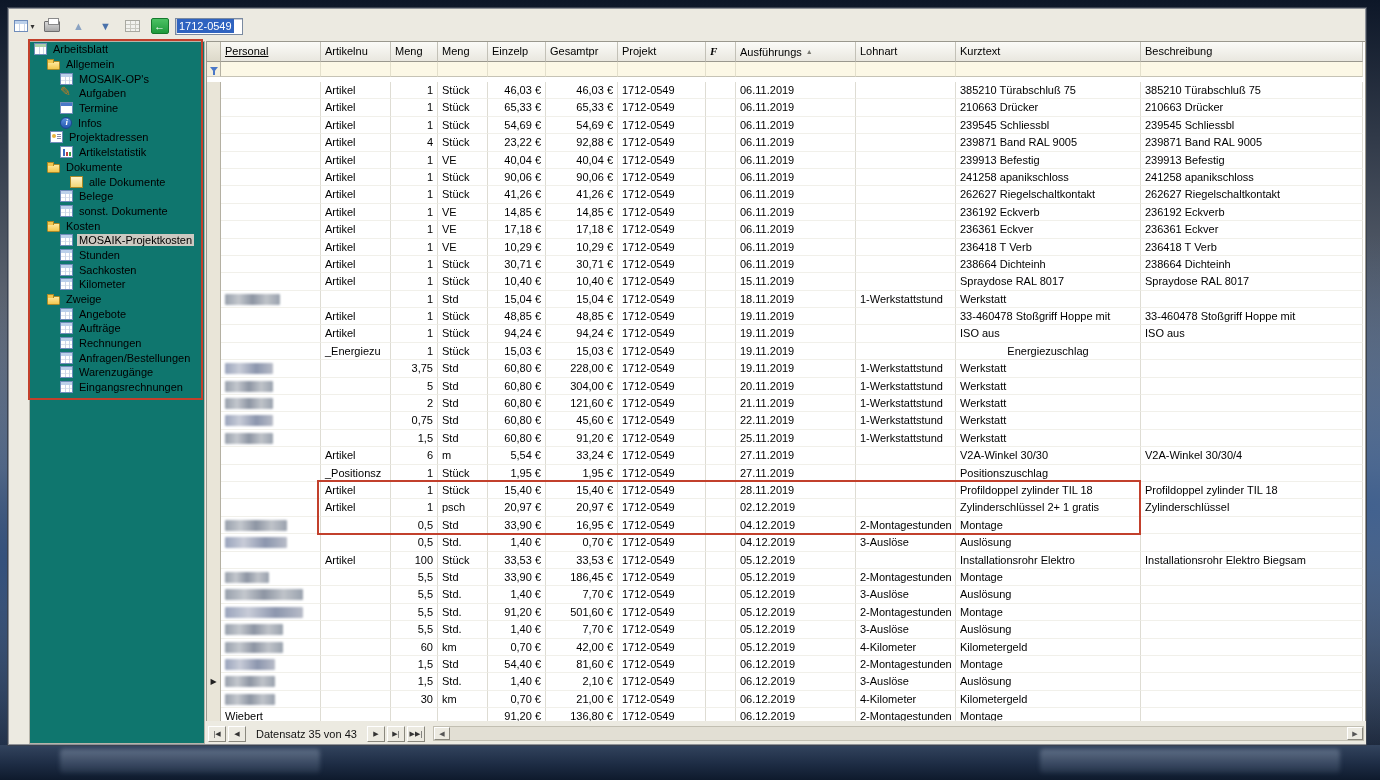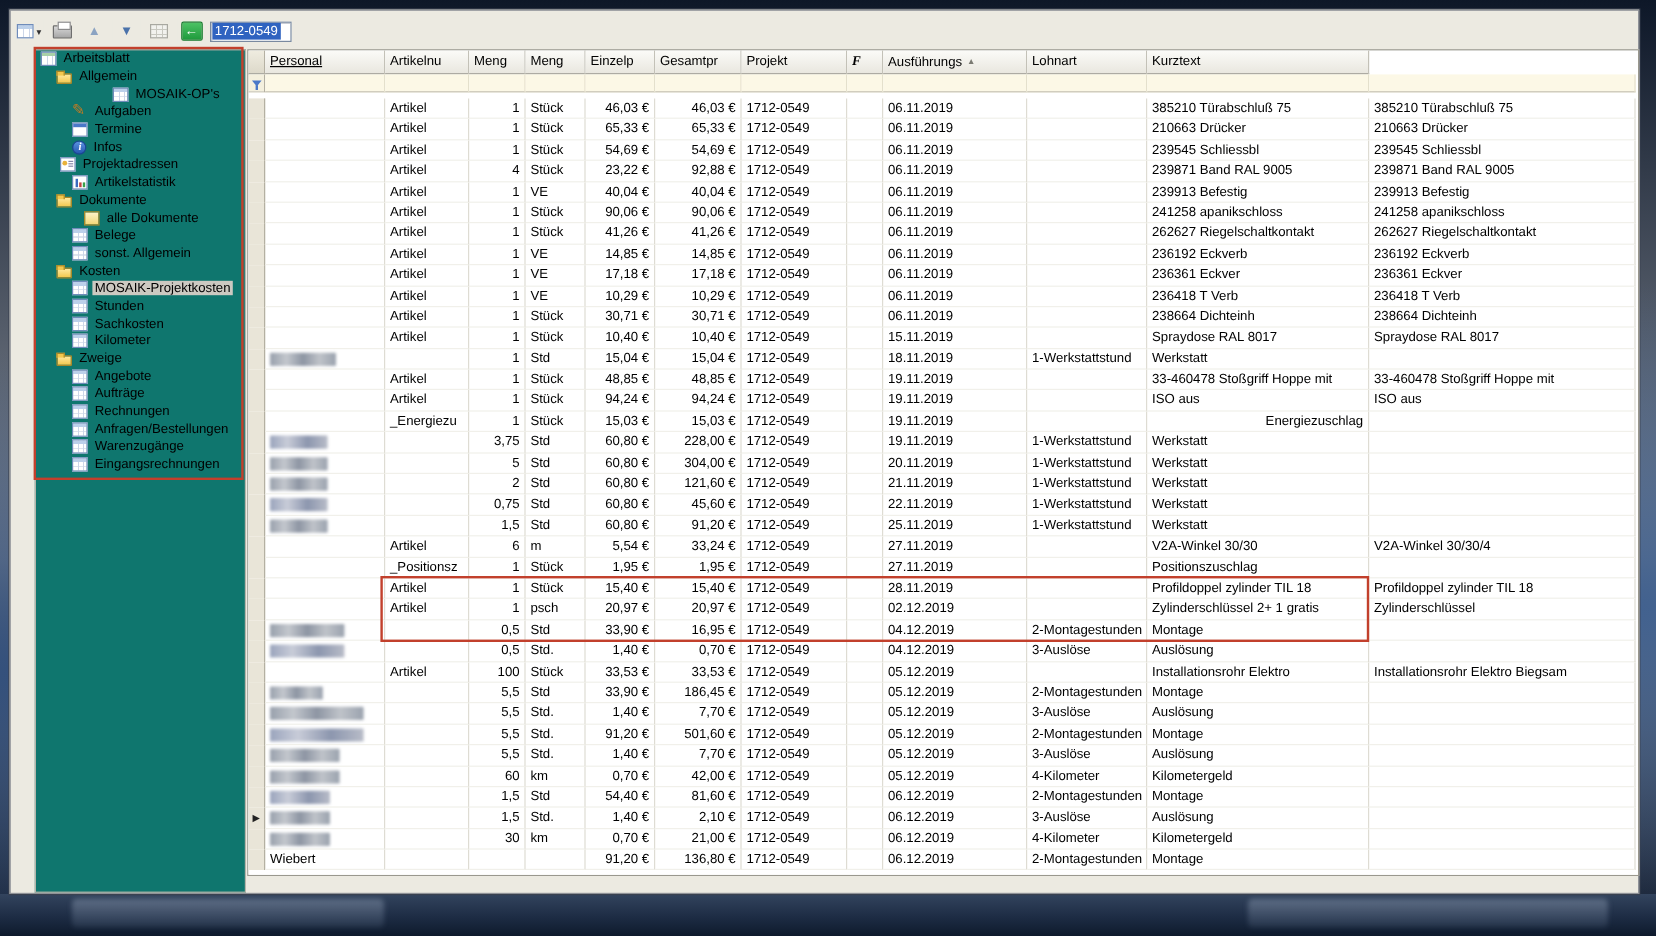--- a/index.html
+++ b/index.html
@@ -157,21 +157,21 @@
 
   <div id="sidebar">
       <div class="tree-item" style="padding-left: 4px;">
         <span class="ticon worksheet-icon"></span>
         <span class="tlabel">Arbeitsblatt</span>
       </div>
       <div class="tree-item" style="padding-left: 17px;">
         <span class="ticon folder-icon"></span>
         <span class="tlabel">Allgemein</span>
       </div>
-      <div class="tree-item" style="padding-left: 30px; margin-left: 34px;">
+      <div class="tree-item" style="padding-left: 30px;">
         <span class="ticon grid-icon"></span>
         <span class="tlabel">MOSAIK-OP's</span>
       </div>
       <div class="tree-item" style="padding-left: 30px;">
         <span class="ticon pencil-icon"></span>
         <span class="tlabel">Aufgaben</span>
       </div>
       <div class="tree-item" style="padding-left: 30px;">
         <span class="ticon calendar-icon"></span>
         <span class="tlabel">Termine</span>
@@ -195,21 +195,21 @@
       <div class="tree-item" style="padding-left: 40px;">
         <span class="ticon documents-icon"></span>
         <span class="tlabel">alle Dokumente</span>
       </div>
       <div class="tree-item" style="padding-left: 30px;">
         <span class="ticon grid-icon"></span>
         <span class="tlabel">Belege</span>
       </div>
       <div class="tree-item" style="padding-left: 30px;">
         <span class="ticon grid-icon"></span>
-        <span class="tlabel">sonst. Allgemein</span>
+        <span class="tlabel">sonst. Dokumente</span>
       </div>
       <div class="tree-item" style="padding-left: 17px;">
         <span class="ticon folder-icon"></span>
         <span class="tlabel">Kosten</span>
       </div>
       <div class="tree-item selected" style="padding-left: 30px;">
         <span class="ticon grid-icon"></span>
         <span class="tlabel">MOSAIK-Projektkosten</span>
       </div>
       <div class="tree-item" style="padding-left: 30px;">
@@ -261,20 +261,21 @@
         <div class="hdr-cell" style="width: 70px;"><span>Artikelnu</span></div>
         <div class="hdr-cell" style="width: 47px;"><span>Meng</span></div>
         <div class="hdr-cell" style="width: 50px;"><span>Meng</span></div>
         <div class="hdr-cell" style="width: 58px;"><span>Einzelp</span></div>
         <div class="hdr-cell" style="width: 72px;"><span>Gesamtpr</span></div>
         <div class="hdr-cell" style="width: 88px;"><span>Projekt</span></div>
         <div class="hdr-cell f-col" style="width: 30px;"><span>F</span></div>
         <div class="hdr-cell" style="width: 120px;"><span>Ausführungs</span><span class="sort-icon">▲</span></div>
         <div class="hdr-cell" style="width: 100px;"><span>Lohnart</span></div>
         <div class="hdr-cell" style="width: 185px;"><span>Kurztext</span></div>
+        <div class="hdr-cell" style="width: 222px;"><span>Beschreibung</span></div>
       </div>
     <div class="flt-row">
         <div class="stub">
           <span class="funnel"></span>
         </div>
         <div class="flt-cell" style="width: 100px;"></div>
         <div class="flt-cell" style="width: 70px;"></div>
         <div class="flt-cell" style="width: 47px;"></div>
         <div class="flt-cell" style="width: 50px;"></div>
         <div class="flt-cell" style="width: 58px;"></div>
@@ -517,21 +518,21 @@
           <div class="cell" style="width: 100px; text-align: left;"></div>
           <div class="cell" style="width: 70px; text-align: left;">_Energiezu</div>
           <div class="cell" style="width: 47px; text-align: right;">1</div>
           <div class="cell" style="width: 50px; text-align: left;">Stück</div>
           <div class="cell" style="width: 58px; text-align: right;">15,03 €</div>
           <div class="cell" style="width: 72px; text-align: right;">15,03 €</div>
           <div class="cell" style="width: 88px; text-align: left;">1712-0549</div>
           <div class="cell" style="width: 30px; text-align: center;"></div>
           <div class="cell" style="width: 120px; text-align: left;">19.11.2019</div>
           <div class="cell" style="width: 100px; text-align: left;"></div>
-          <div class="cell" style="width: 185px; text-align: right;">Energiezuschlag</div>
+          <div class="cell" style="width: 185px; text-align: center;">Energiezuschlag</div>
           <div class="cell" style="width: 222px; text-align: left;"></div>
         </div>
         <div class="data-row">
           <div class="stub"></div>
           <div class="cell" style="width: 100px; text-align: left;"><span class="blur-bar alt" style="width: 48px;"></span></div>
           <div class="cell" style="width: 70px; text-align: left;"></div>
           <div class="cell" style="width: 47px; text-align: right;">3,75</div>
           <div class="cell" style="width: 50px; text-align: left;">Std</div>
           <div class="cell" style="width: 58px; text-align: right;">60,80 €</div>
           <div class="cell" style="width: 72px; text-align: right;">228,00 €</div>
@@ -840,17 +841,33 @@
           <div class="cell" style="width: 88px; text-align: left;">1712-0549</div>
           <div class="cell" style="width: 30px; text-align: center;"></div>
           <div class="cell" style="width: 120px; text-align: left;">06.12.2019</div>
           <div class="cell" style="width: 100px; text-align: left;">2-Montagestunden</div>
           <div class="cell" style="width: 185px; text-align: left;">Montage</div>
           <div class="cell" style="width: 222px; text-align: left;"></div>
         </div>
       </div>
   </div>
 
+  <div id="statusbar">
+    <span id="nav-left" style="display: inline-flex; gap: 2px;">
+        <span class="nav-btn">|◀</span>
+        <span class="nav-btn">◀</span>
+      </span>
+    <span id="status-text">Datensatz 35 von 43</span>
+    <span id="nav-right" style="display: inline-flex; gap: 2px;">
+        <span class="nav-btn">▶</span>
+        <span class="nav-btn">▶|</span>
+        <span class="nav-btn">▶▶|</span>
+      </span>
+    <div class="hscroll">
+      <span class="hs-arrow">◀</span>
+      <span class="hs-arrow">▶</span>
+    </div>
+  </div>
 
 </div>
 
 <div class="annot" id="annot-sidebar" style="border-color: rgb(194, 64, 44);"></div>
 <div class="annot" id="annot-rows" style="border-color: rgb(194, 64, 44);"></div>
 
 </body></html>

